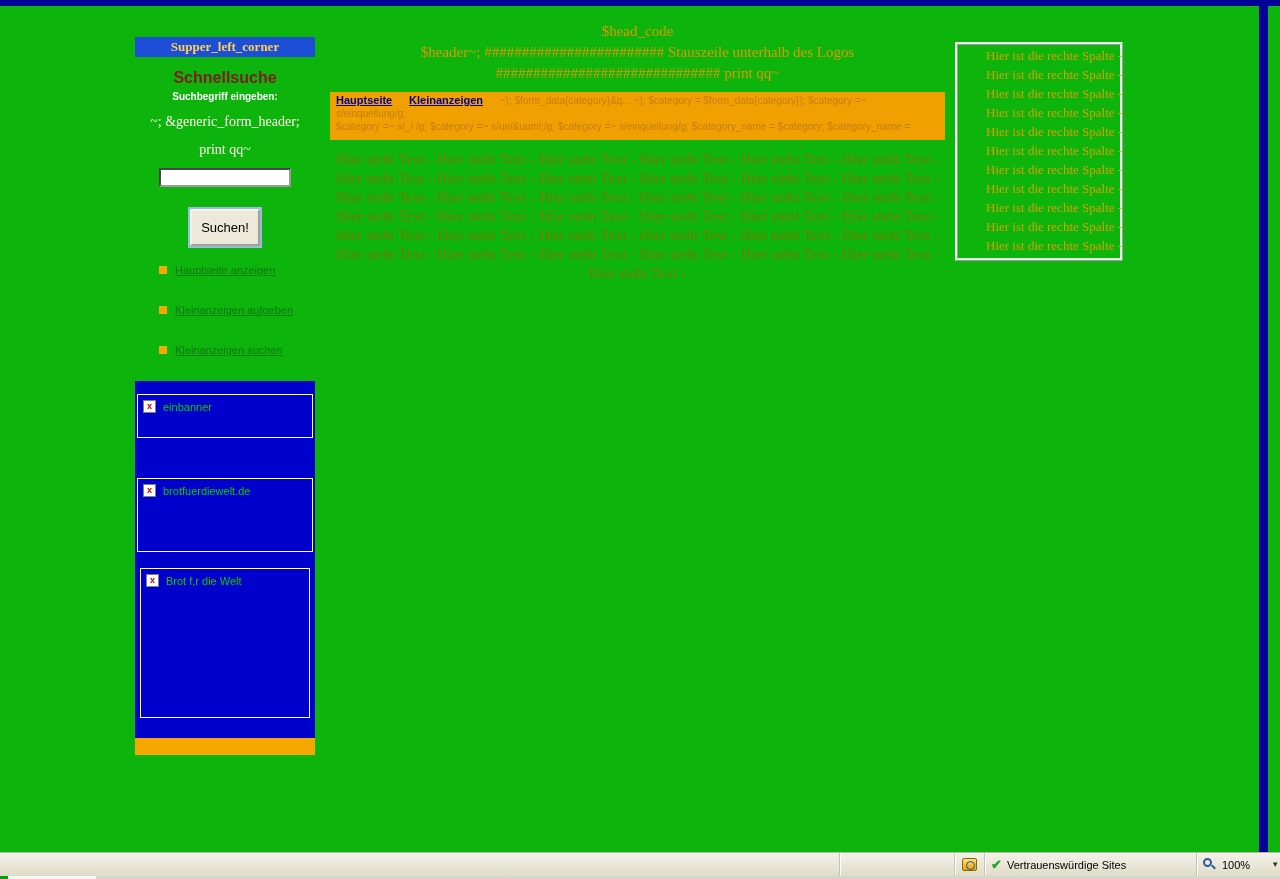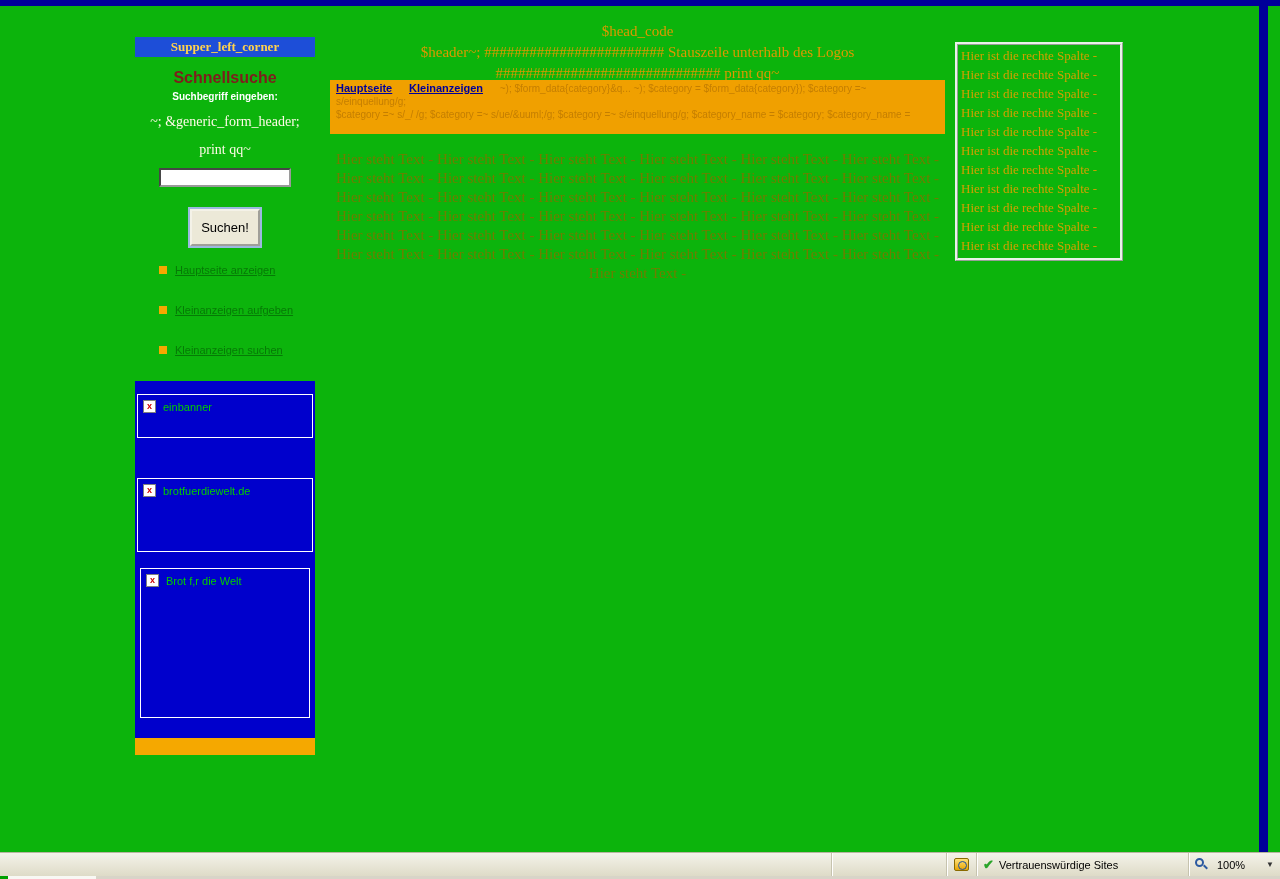--- a/index.html
+++ b/index.html
@@ -30,37 +30,37 @@
   .banner { position:absolute; background:#0000cc; border:1px solid #ffffff; padding:5px; }
   .banner.b1 { left:2px;  top:13px;  width:176px; height:44px;  }
   .banner.b2 { left:2px;  top:97px;  width:176px; height:74px;  }
   .banner.b3 { left:5px;  top:187px; width:170px; height:150px; }
   .banner .row { display:flex; align-items:flex-start; gap:7px; cursor:pointer; }
   .broken-img { width:13px; height:13px; background:#ffffff; border:1px solid #808080; color:#cc0000; font-size:9px; font-weight:bold; line-height:11px; text-align:center; flex:0 0 auto; }
   .banner .lbl { color:#00cc00; font-size:11px; padding-top:1px; }
 
   
   .header-lines { position:absolute; left:330px; top:15px; width:615px; text-align:center; color:#dd9900; font-family:"Liberation Serif", serif; font-size:15px; line-height:21px; }
-  .navbox { position:absolute; left:330px; top:74px; width:615px; height:54px; background:#f0a000; padding:2px 6px; font-size:10px; color:#c47e00; line-height:13px; overflow:hidden; }
+  .navbox { position:absolute; left:330px; top:86px; width:615px; height:48px; background:#f0a000; padding:2px 6px; font-size:10px; color:#c47e00; line-height:13px; overflow:hidden; }
   .navbox a.pagelink { color:#000099; text-decoration:underline; font-size:11px; font-weight:bold; margin-right:14px; cursor:pointer; }
   .navbox .codetext { color:#c47e00; }
 
   .main-text { position:absolute; left:330px; top:144px; width:615px; text-align:center; color:#6f7d00; font-family:"Liberation Serif", serif; font-size:15px; line-height:19px; }
 
   .right-column { position:absolute; left:955px; top:36px; width:168px; height:219px; border:3px ridge #e9f3e9; padding:1px 3px; }
-  .right-column div { color:#d2a000; font-family:"Liberation Serif", serif; font-size:13px; line-height:19px; white-space:nowrap; }
+  .right-column div { color:#d2a000; font-family:"Liberation Serif", serif; font-size:13px; line-height:19px; white-space:nowrap;margin-left:25px; }
 
   
   .statusbar { position:absolute; left:0; top:852px; width:1280px; height:24px; background:linear-gradient(#f4f3ea,#dedbc7); border-top:1px solid #b8b5a0; display:flex; align-items:center; font-size:11px; color:#000; }
   .statusbar .seg { height:100%; display:flex; align-items:center; padding:0 6px; border-left:1px solid #c6c3ae; box-shadow:inset 1px 0 0 #ffffff; }
   .statusbar .seg.first { flex:1 1 auto; border-left:none; box-shadow:none; }
   .statusbar .seg.spacer1 { width:115px; }
   .statusbar .seg.iconcell { width:30px; justify-content:center; }
   .statusbar .seg.trusted { width:212px; gap:5px; }
-  .statusbar .seg.zoom { width:92px; gap:19px; cursor:pointer; }
+  .statusbar .seg.zoom { width:84px; gap:19px; cursor:pointer; }
   .check { color:#2aa52a; font-weight:bold; font-size:13px; }
   .zone-icon { width:15px; height:13px; background:linear-gradient(#ffe27a,#e8a400); border:1px solid #8a6a00; border-radius:2px; position:relative; }
   .zone-icon::after { content:""; position:absolute; left:3px; top:2px; width:7px; height:7px; border:1px solid #1c4fa0; border-radius:50%; }
   .zoom-icon { width:14px; height:14px; position:relative; }
   .zoom-icon .lens { position:absolute; left:0; top:0; width:9px; height:9px; border:2px solid #2c5aa0; border-radius:50%; }
   .zoom-icon .handle { position:absolute; left:8px; top:8px; width:5px; height:2px; background:#2c5aa0; transform:rotate(45deg); }
   .zoom-caret { font-size:8px; color:#333; margin-left:2px; }
 
   .bottom-strip { position:absolute; left:0; top:876px; width:1280px; height:3px; background:#d8d4c8; }
   .bottom-strip .green-bit { position:absolute; left:0; top:0; width:8px; height:3px; background:#00a000; }

